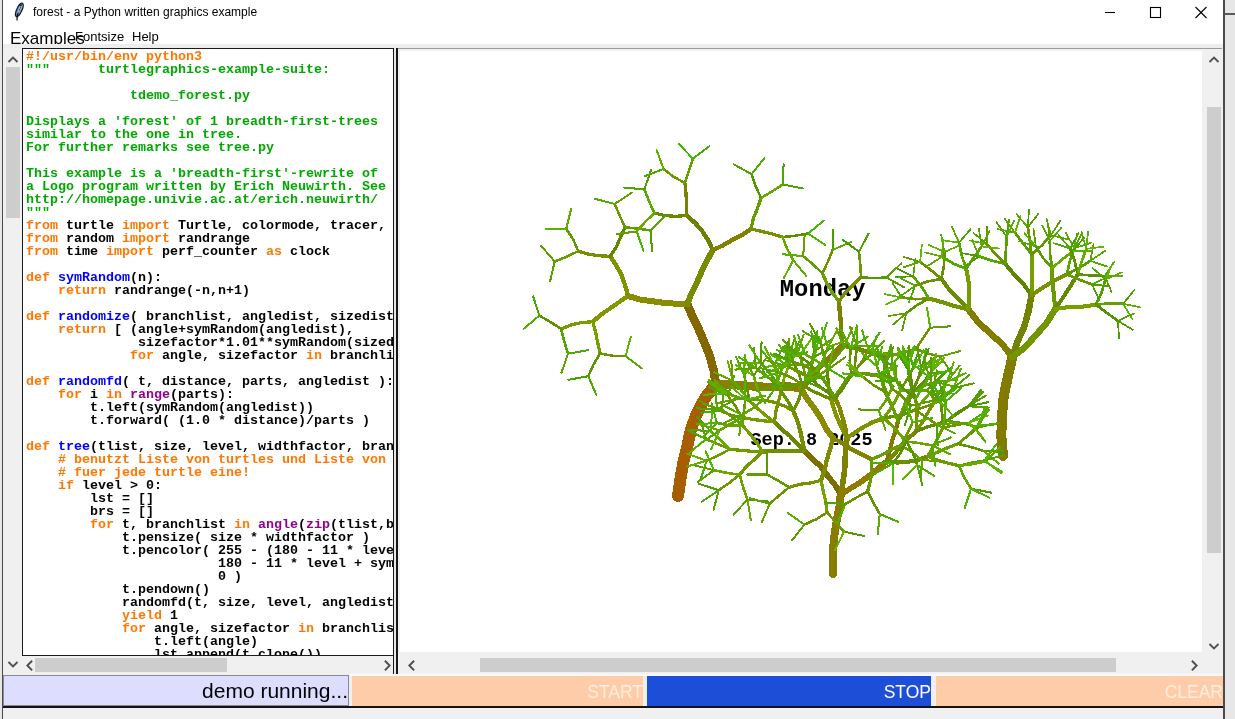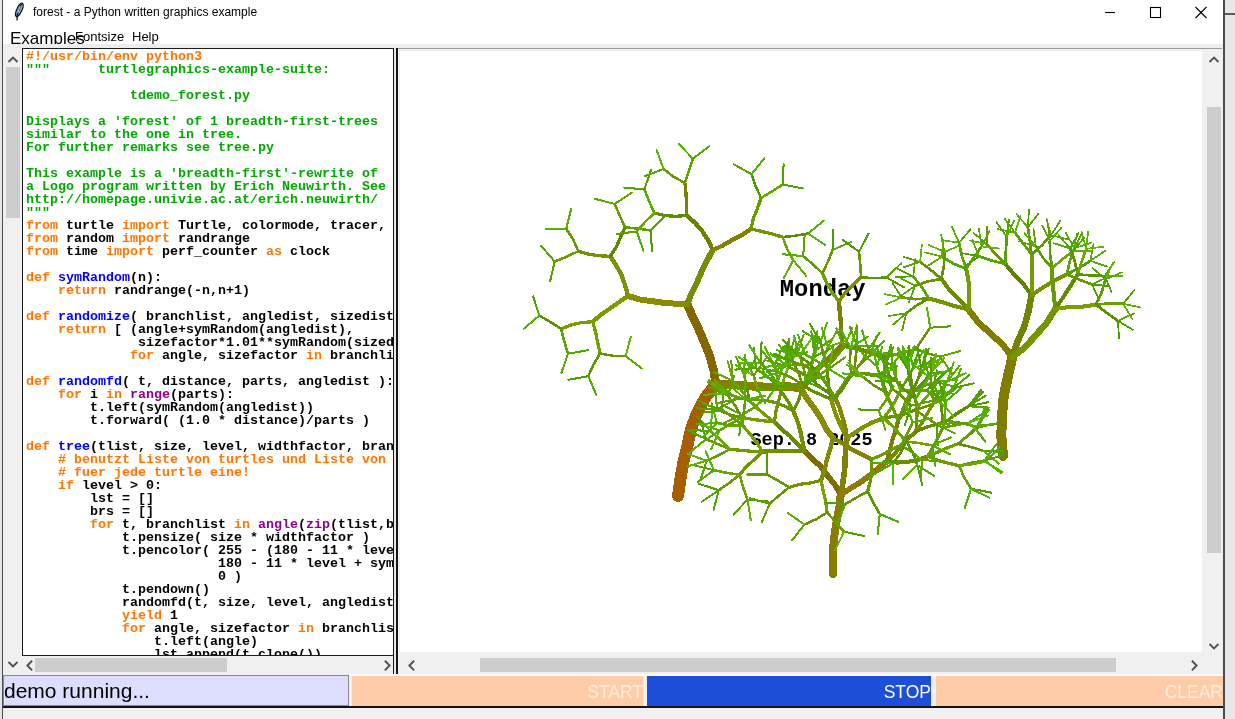--- a/index.html
+++ b/index.html
@@ -746,19 +746,19 @@
 
 <div class="abs" style="left:399px;top:657px;width:805px;height:15px;background:#f0f0f0"></div>
 <div class="abs" style="left:480px;top:658px;width:636px;height:14px;background:#cdcdcd"></div>
 <svg class="chev" style="left:404px;top:657px" width="14" height="15" viewBox="0 0 14 15">
     <path d="M9 3.5 L4.5 8 L9 12.5" fill="none" stroke="#505050" stroke-width="1.8"></path>
   </svg>
 <svg class="chev" style="left:1186px;top:657px" width="14" height="15" viewBox="0 0 14 15">
     <path d="M5 3.5 L9.5 8 L5 12.5" fill="none" stroke="#505050" stroke-width="1.8"></path>
   </svg>
 
-<div class="abs" style="left:3px;top:675px;width:346px;height:31px;background:#ddddff;border:1px solid #8a8a8a;box-sizing:border-box;text-align:left;font-size:21px;line-height:29px;color:#000">demo running...</div>
+<div class="abs" style="left:3px;top:675px;width:346px;height:31px;background:#ddddff;border:1px solid #8a8a8a;box-sizing:border-box;text-align:right;font-size:21px;line-height:29px;color:#000">demo running...</div>
 <div class="abs" style="left:350px;top:674.2px;width:873px;height:1.6px;background:#fafafa"></div>
 <div class="btn" style="left:352px;width:291px;background:#ffccaa;color:#ffeedd">START</div>
 <div class="btn" style="left:647px;width:284px;background:#1d4ed8;color:#ffffff">STOP</div>
 <div class="btn" style="left:936px;width:287px;background:#ffccaa;color:#ffeedd">CLEAR</div>
 <div class="abs" style="left:3px;top:706px;width:1220px;height:2px;background:#141414"></div>
 <div class="abs" style="left:3px;top:708px;width:1220px;height:11px;background:#f0f0f0"></div>
 
 </body></html>

